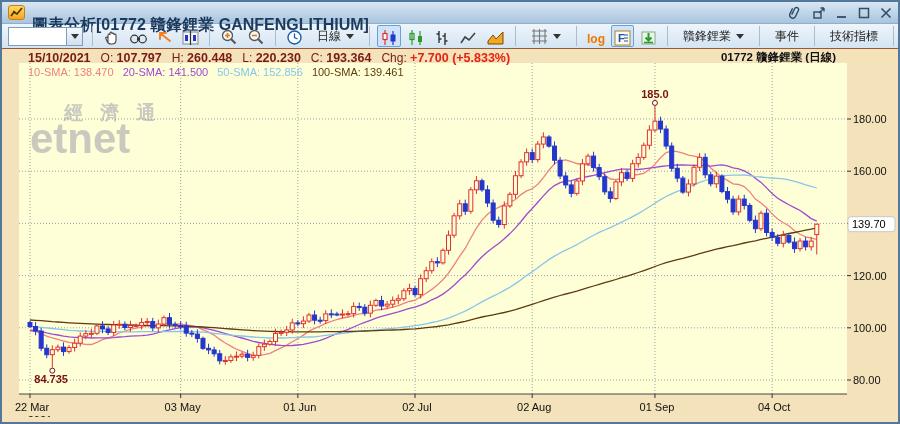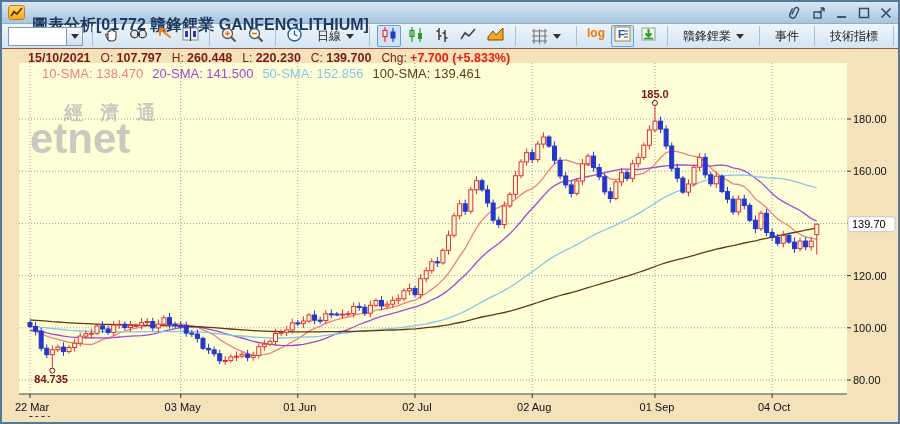--- a/index.html
+++ b/index.html
@@ -23,21 +23,21 @@
   .winctl { display:flex; align-items:center; gap:10px; }
   .winctl svg { display:block; cursor:pointer; }
   
   #toolbar {
     height:25px; display:flex; align-items:center; padding:0 6px;
     background:linear-gradient(#eef5fb,#d4e4f2);
     border-bottom:1px solid #9a5a3a; gap:3px; font-size:12px; color:#222;
   }
   .tsep { width:1px; height:20px; background:#aabccd; margin:0 4px; flex:none; }
   .tbtn {
-    height:22px; min-width:22px; display:flex; align-items:flex-start; justify-content:center;
+    height:22px; min-width:22px; display:flex; align-items:flex-end; justify-content:center;
     border:1px solid transparent; border-radius:2px; padding:0 2px; cursor:pointer; flex:none;
   }
   .tbtn.sel { border:1px solid #6aa0d8; background:#cfe4f8; }
   .txtbtn { padding:0 8px; white-space:nowrap; cursor:pointer; flex:none; display:flex; align-items:center; gap:5px; }
   .dd { width:0; height:0; border-left:4px solid transparent; border-right:4px solid transparent; border-top:5px solid #333; }
   #symbol-box { display:flex; flex:none; margin-right:2px; }
   #symbol-input {
     width:58px; height:19px; border:1px solid #7f9db9; border-right:none; background:#fff;
     font-size:12px; padding:0 3px; outline:none;
   }
@@ -50,21 +50,21 @@
   #panel { position:relative; width:896px; height:368px; background:#f3e2ba; }
   #infobar {
     position:absolute; top:1px; left:26px; right:4px; height:15px;
     font-size:12px; color:#7a1a14; white-space:nowrap; display:flex; align-items:flex-end;
   }
   #infobar b { font-size:12.5px; }
   #infobar .lbl { margin-left:10px; }
   #infobar .chg { color:#e82010;margin-top:40px; }
   #info-right { position:absolute; right:58px; top:0; color:#111; font-weight:bold; font-size:11.5px; }
   #smalegend {
-    position:absolute; top:17px; left:40px; height:13px; font-size:13px; white-space:nowrap;
+    position:absolute; top:17px; left:26px; height:13px; font-size:11px; white-space:nowrap;
   }
   #smalegend span { margin-right:9px; }
   #chart-svg { position:absolute; top:0; left:0; }
   text { font-family:"Liberation Sans", sans-serif; }
 </style>
 </head>
 <body>
 
 <div id="win">
 
@@ -598,21 +598,22 @@
           <rect x="846" y="167.68300000000002" width="47" height="15" rx="3" fill="#fff" stroke="#c8c8c8"></rect>
           <text x="850" y="179.18300000000002" font-size="11" fill="#000">139.70</text>
         </g>
       </svg>
 
     <div id="infobar">
       <b>15/10/2021</b>
       <span class="lbl">O:</span>&nbsp;<b>107.797</b>
       <span class="lbl">H:</span>&nbsp;<b>260.448</b>
       <span class="lbl">L:</span>&nbsp;<b>220.230</b>
-      <span class="lbl">C:</span>&nbsp;<b>139.700</b>
+      <span class="lbl">C:</span>&nbsp;<b>193.364</b>
       <span class="lbl">Chg:</span>&nbsp;<b class="chg">+7.700 (+5.833%)</b>
+      <span id="info-right">01772   贛鋒鋰業 (日線)</span>
     </div>
 
     <div id="smalegend">
       <span style="color: rgb(239, 128, 128);">10-SMA: 138.470</span><span style="color: rgb(160, 74, 210);">20-SMA: 141.500</span><span style="color: rgb(134, 198, 234);">50-SMA: 152.856</span><span style="color: rgb(95, 58, 16);">100-SMA: 139.461</span>
     </div>
   </div>
 </div>
 
 </body></html>

